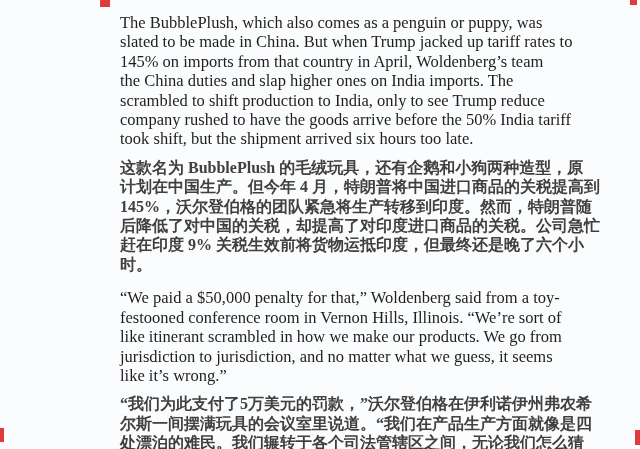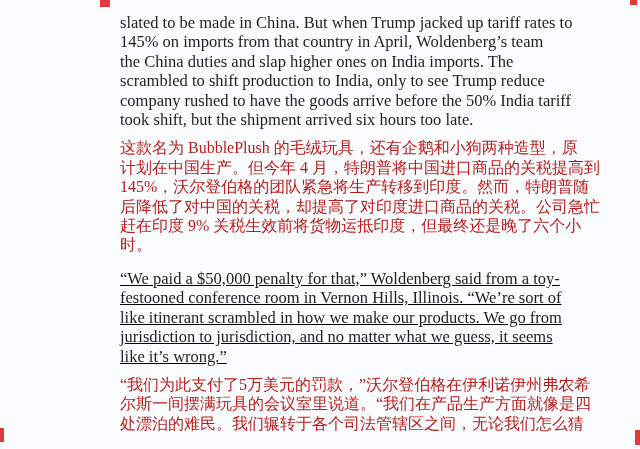--- a/index.html
+++ b/index.html
@@ -21,39 +21,38 @@
     left: 120px;
     top: 13px;
     width: 510px;
   }
   p.para {
     margin: 0 0 9px 0;
     padding: 0;
   }
   p.para.pair-gap {
     margin-top: 14px;
-    text-decoration: underline;
   }
   .line {
     display: block;
     white-space: nowrap;
   }
   p.en .line {
     font-family: "Liberation Serif", "DejaVu Serif", serif;
     font-size: 16.5px;
     line-height: 19.4px;
     color: #1e1e1e;
     font-weight: 400;
   }
   p.zh .line {
     font-family: "Liberation Serif", "DejaVu Serif", serif;
     font-size: 16px;
     line-height: 19.4px;
-    color: #b91c1c;
-    font-weight: 400;
+    color: #404040;
+    font-weight: 700;
   }
   .mark {
     position: absolute;
     display: block;
   }
   .mark-tl { left: 100px; top: 0;    width: 10px; height: 7px; }
   .mark-tr { left: 630px; top: 0;    width: 7px;  height: 5px; }
   .mark-bl { left: 0;     top: 428px; width: 4px; height: 14px; }
   .mark-br { left: 635px; top: 430px; width: 5px; height: 15px; }
 </style>
@@ -61,20 +60,21 @@
 <body style="background: rgb(251, 252, 253);">
 
 <div class="page" style="background: rgb(251, 252, 253);">
   <span class="mark mark-tl" style="background: rgb(223, 58, 60);"></span>
   <span class="mark mark-tr" style="background: rgb(223, 58, 60);"></span>
   <span class="mark mark-bl" style="background: rgb(223, 58, 60);"></span>
   <span class="mark mark-br" style="background: rgb(223, 58, 60);"></span>
 
   <div class="content" id="article">
       <p class="para en">
+        <span class="line">The BubblePlush, which also comes as a penguin or puppy, was</span>
         <span class="line">slated to be made in China. But when Trump jacked up tariff rates to</span>
         <span class="line">145% on imports from that country in April, Woldenberg’s team</span>
         <span class="line">the China duties and slap higher ones on India imports. The</span>
         <span class="line">scrambled to shift production to India, only to see Trump reduce</span>
         <span class="line">company rushed to have the goods arrive before the 50% India tariff</span>
         <span class="line">took shift, but the shipment arrived six hours too late.</span>
       </p>
       <p class="para zh">
         <span class="line">这款名为 BubblePlush 的毛绒玩具，还有企鹅和小狗两种造型，原</span>
         <span class="line">计划在中国生产。但今年 4 月，特朗普将中国进口商品的关税提高到</span>

